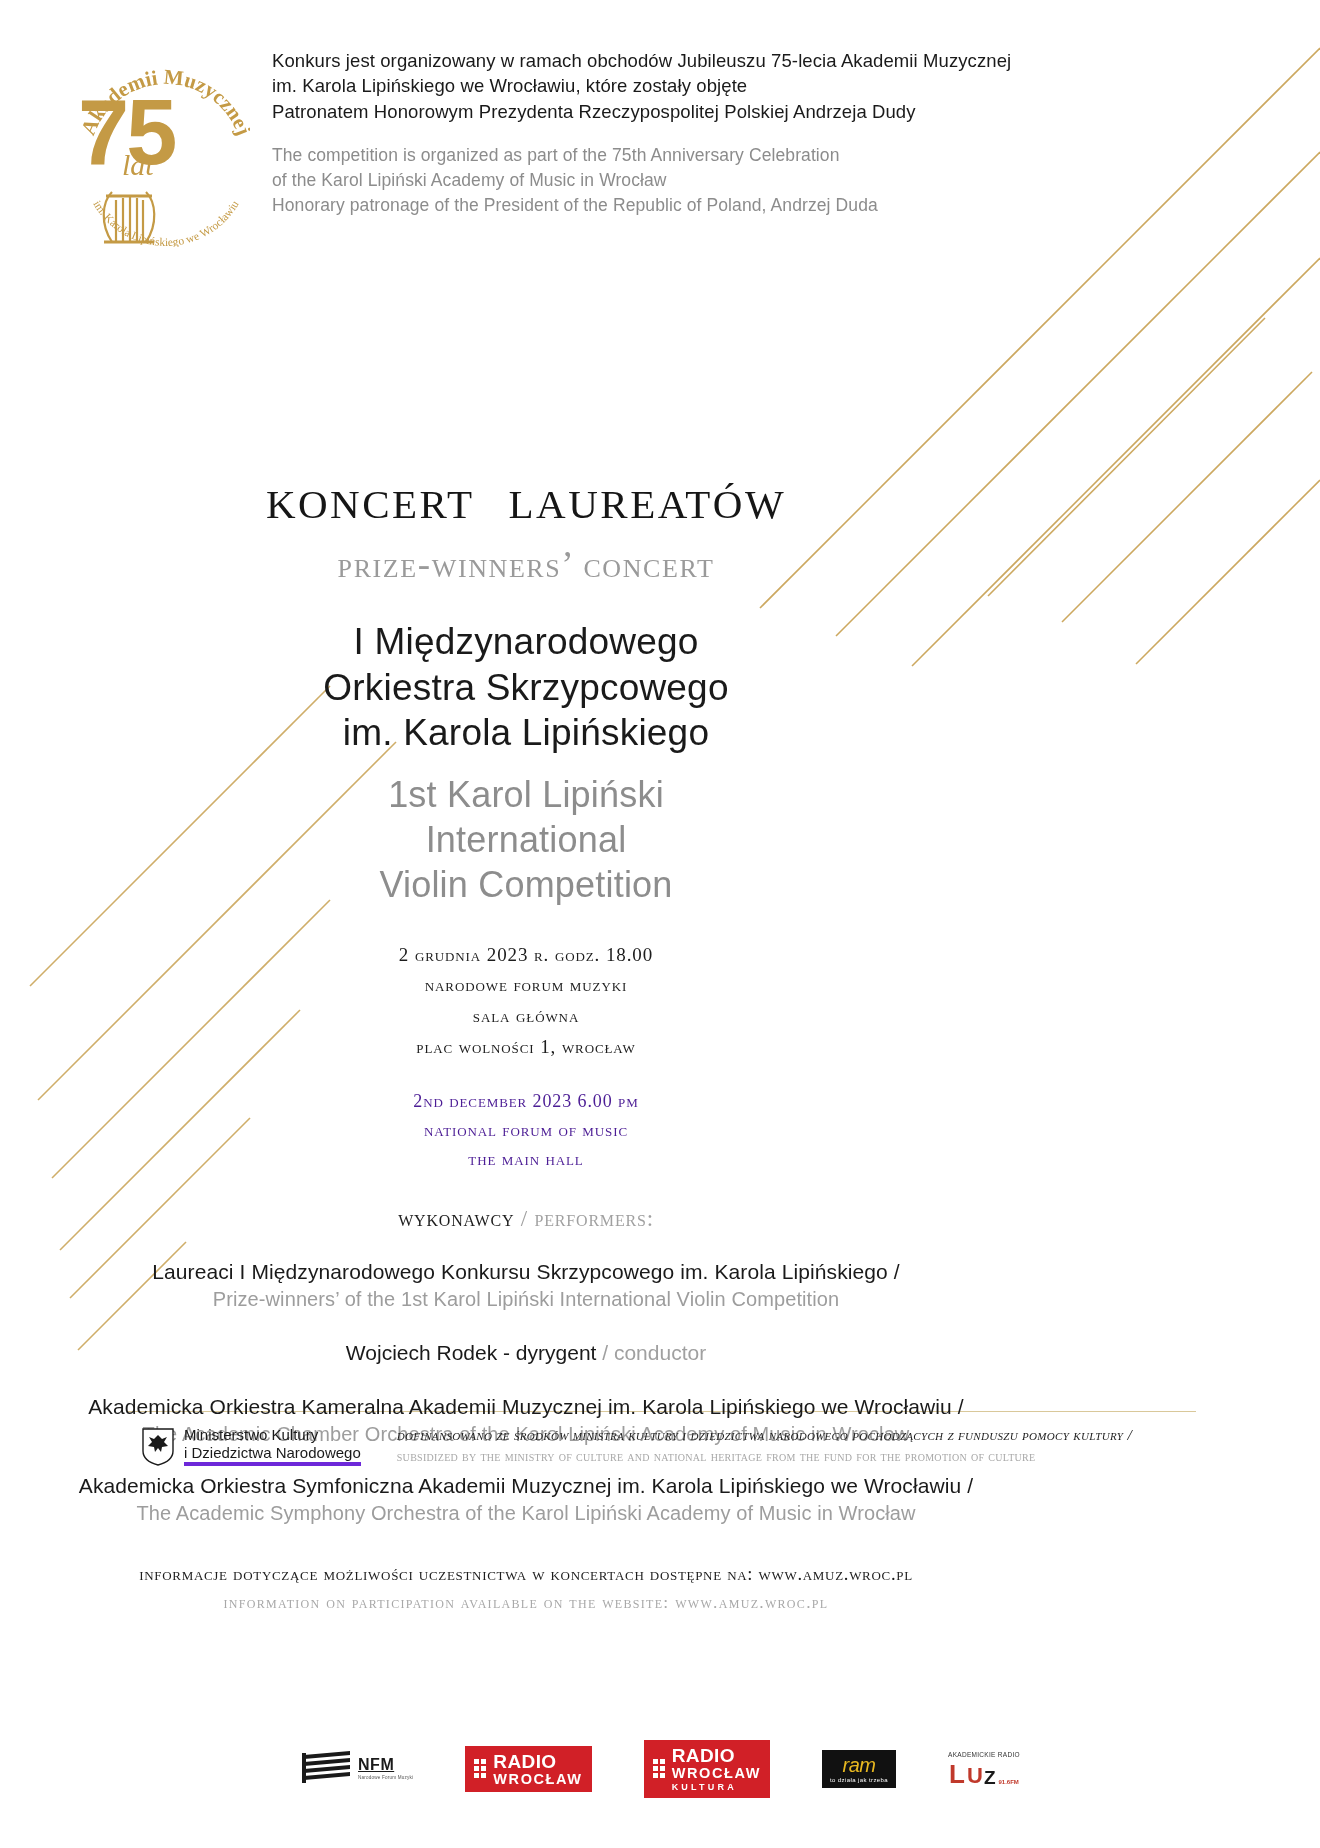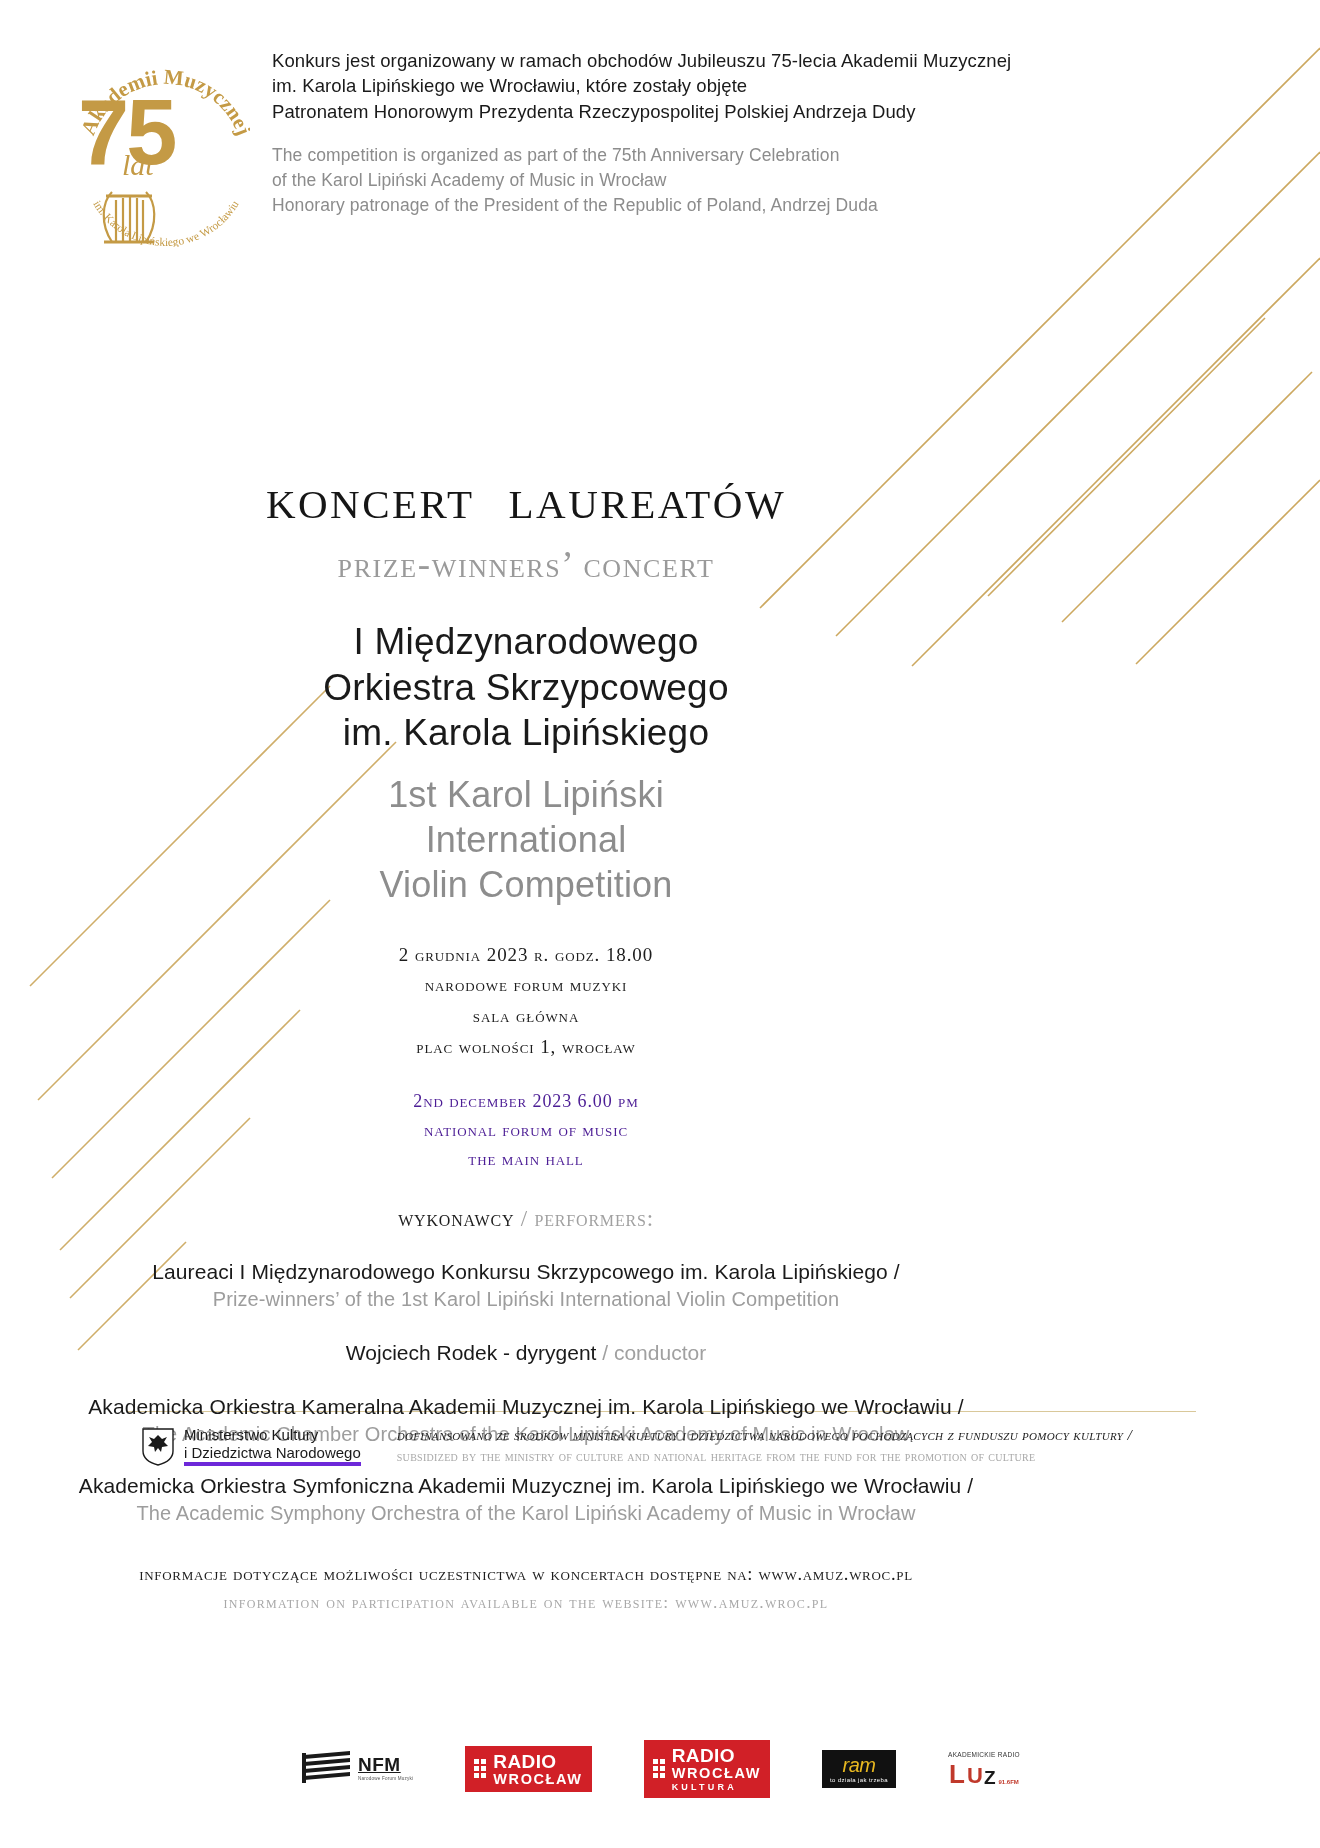--- a/index.html
+++ b/index.html
@@ -283,21 +283,21 @@
     justify-content: center;
     align-items: center;
     gap: 52px;
     z-index: 3;
   }
 
   .sp { display: flex; align-items: center; }
 
   .nfm-mark { display: flex; flex-direction: column; align-items: flex-start; }
   .nfm-word {
-    font-size: 19px;
+    font-size: 16px;
     font-weight: 700;
     letter-spacing: .5px;
     color: #1a1a1a;
     line-height: 1;
     text-decoration: underline;
   }
   .nfm-sub {
     font-size: 4.6px;
     color: #555;
     letter-spacing: .2px;

